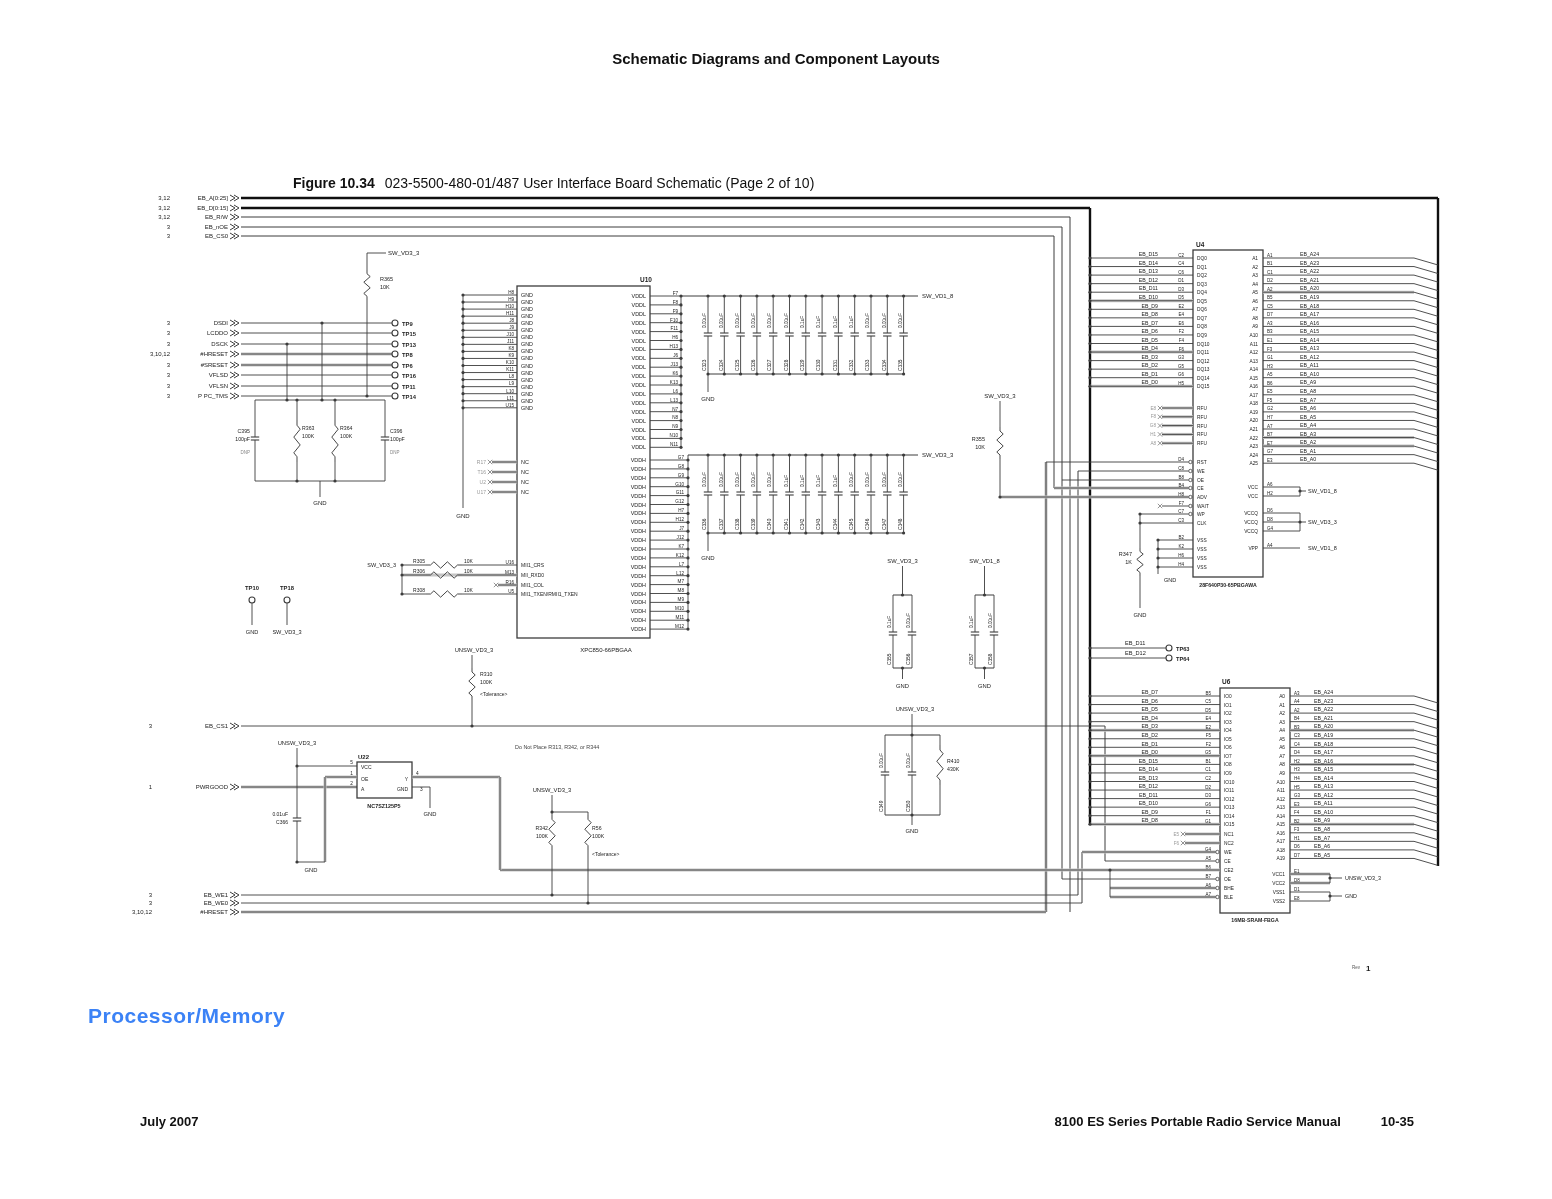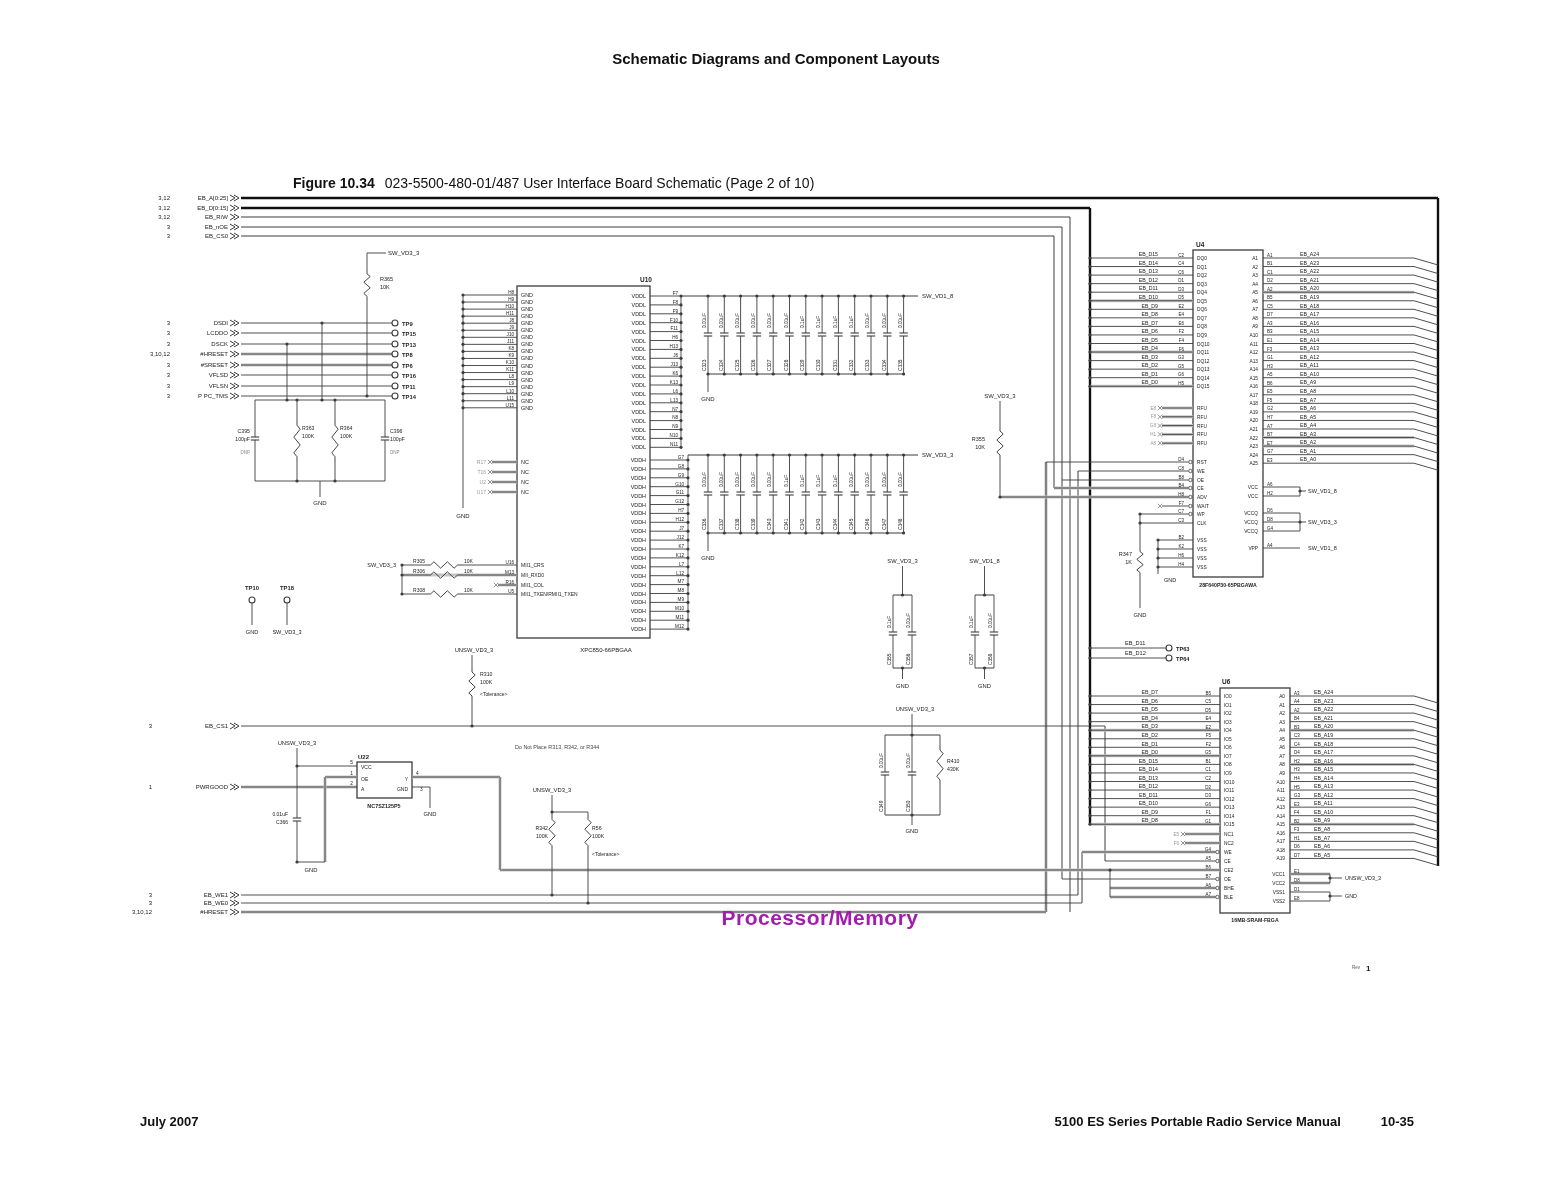--- a/index.html
+++ b/index.html
@@ -4,22 +4,22 @@
 <style>
   html,body{margin:0;padding:0;background:#e8e8e8;}
   .page{position:relative;width:1552px;height:1199px;background:#ffffff;overflow:hidden;
         font-family:"Liberation Sans",sans-serif;color:#111;}
   .hdr{position:absolute;top:50px;left:0;width:1552px;text-align:center;
        font-size:15px;font-weight:bold;}
   .cap{position:absolute;top:133px;left:293px;font-size:14px;margin-top:42px;}
   .cap .b{font-weight:bold;margin-right:10px;}
   svg{position:absolute;top:0;left:0;}
   svg text{font-family:"Liberation Sans",sans-serif;}
-  .dt{position:absolute;top:906px;left:88px;width:1464px;text-align:center;
-      font-size:21px;font-weight:bold;letter-spacing:0.5px;color:#a21caf;}
+  .dt{position:absolute;top:1004px;left:88px;width:1464px;
+      font-size:21px;font-weight:bold;letter-spacing:0.5px;color:#3b82f6;}
   .ft-l{position:absolute;top:1114px;left:140px;font-size:13px;font-weight:bold;}
   .ft-r{position:absolute;top:1114px;right:138px;font-size:13px;font-weight:bold;}
   .ft-r .pg{margin-left:40px;}
 </style>
 </head>
 <body>
 
 <div class="page">
   <div class="hdr">Schematic Diagrams and Component Layouts</div>
   <div class="cap">
@@ -1445,15 +1445,15 @@
         <line x1="241" y1="912" x2="1046" y2="912" stroke="#3c3c3c" stroke-width="0.9"></line>
       </g>
       <g>
         <text x="1352" y="969" font-size="4.5" fill="#555" text-anchor="start">Rev</text>
         <text x="1366" y="971" font-size="8" fill="#1c1c1c" text-anchor="start" font-weight="bold">1</text>
       </g>
     </svg>
   <div class="dt">Processor/Memory</div>
   <div class="ft-l">July 2007</div>
   <div class="ft-r">
-    <span>5100 ES Series Portable Radio Service Manual</span><span class="pg">10-35</span>
+    <span>8100 ES Series Portable Radio Service Manual</span><span class="pg">10-35</span>
   </div>
 </div>
 
 </body></html>

